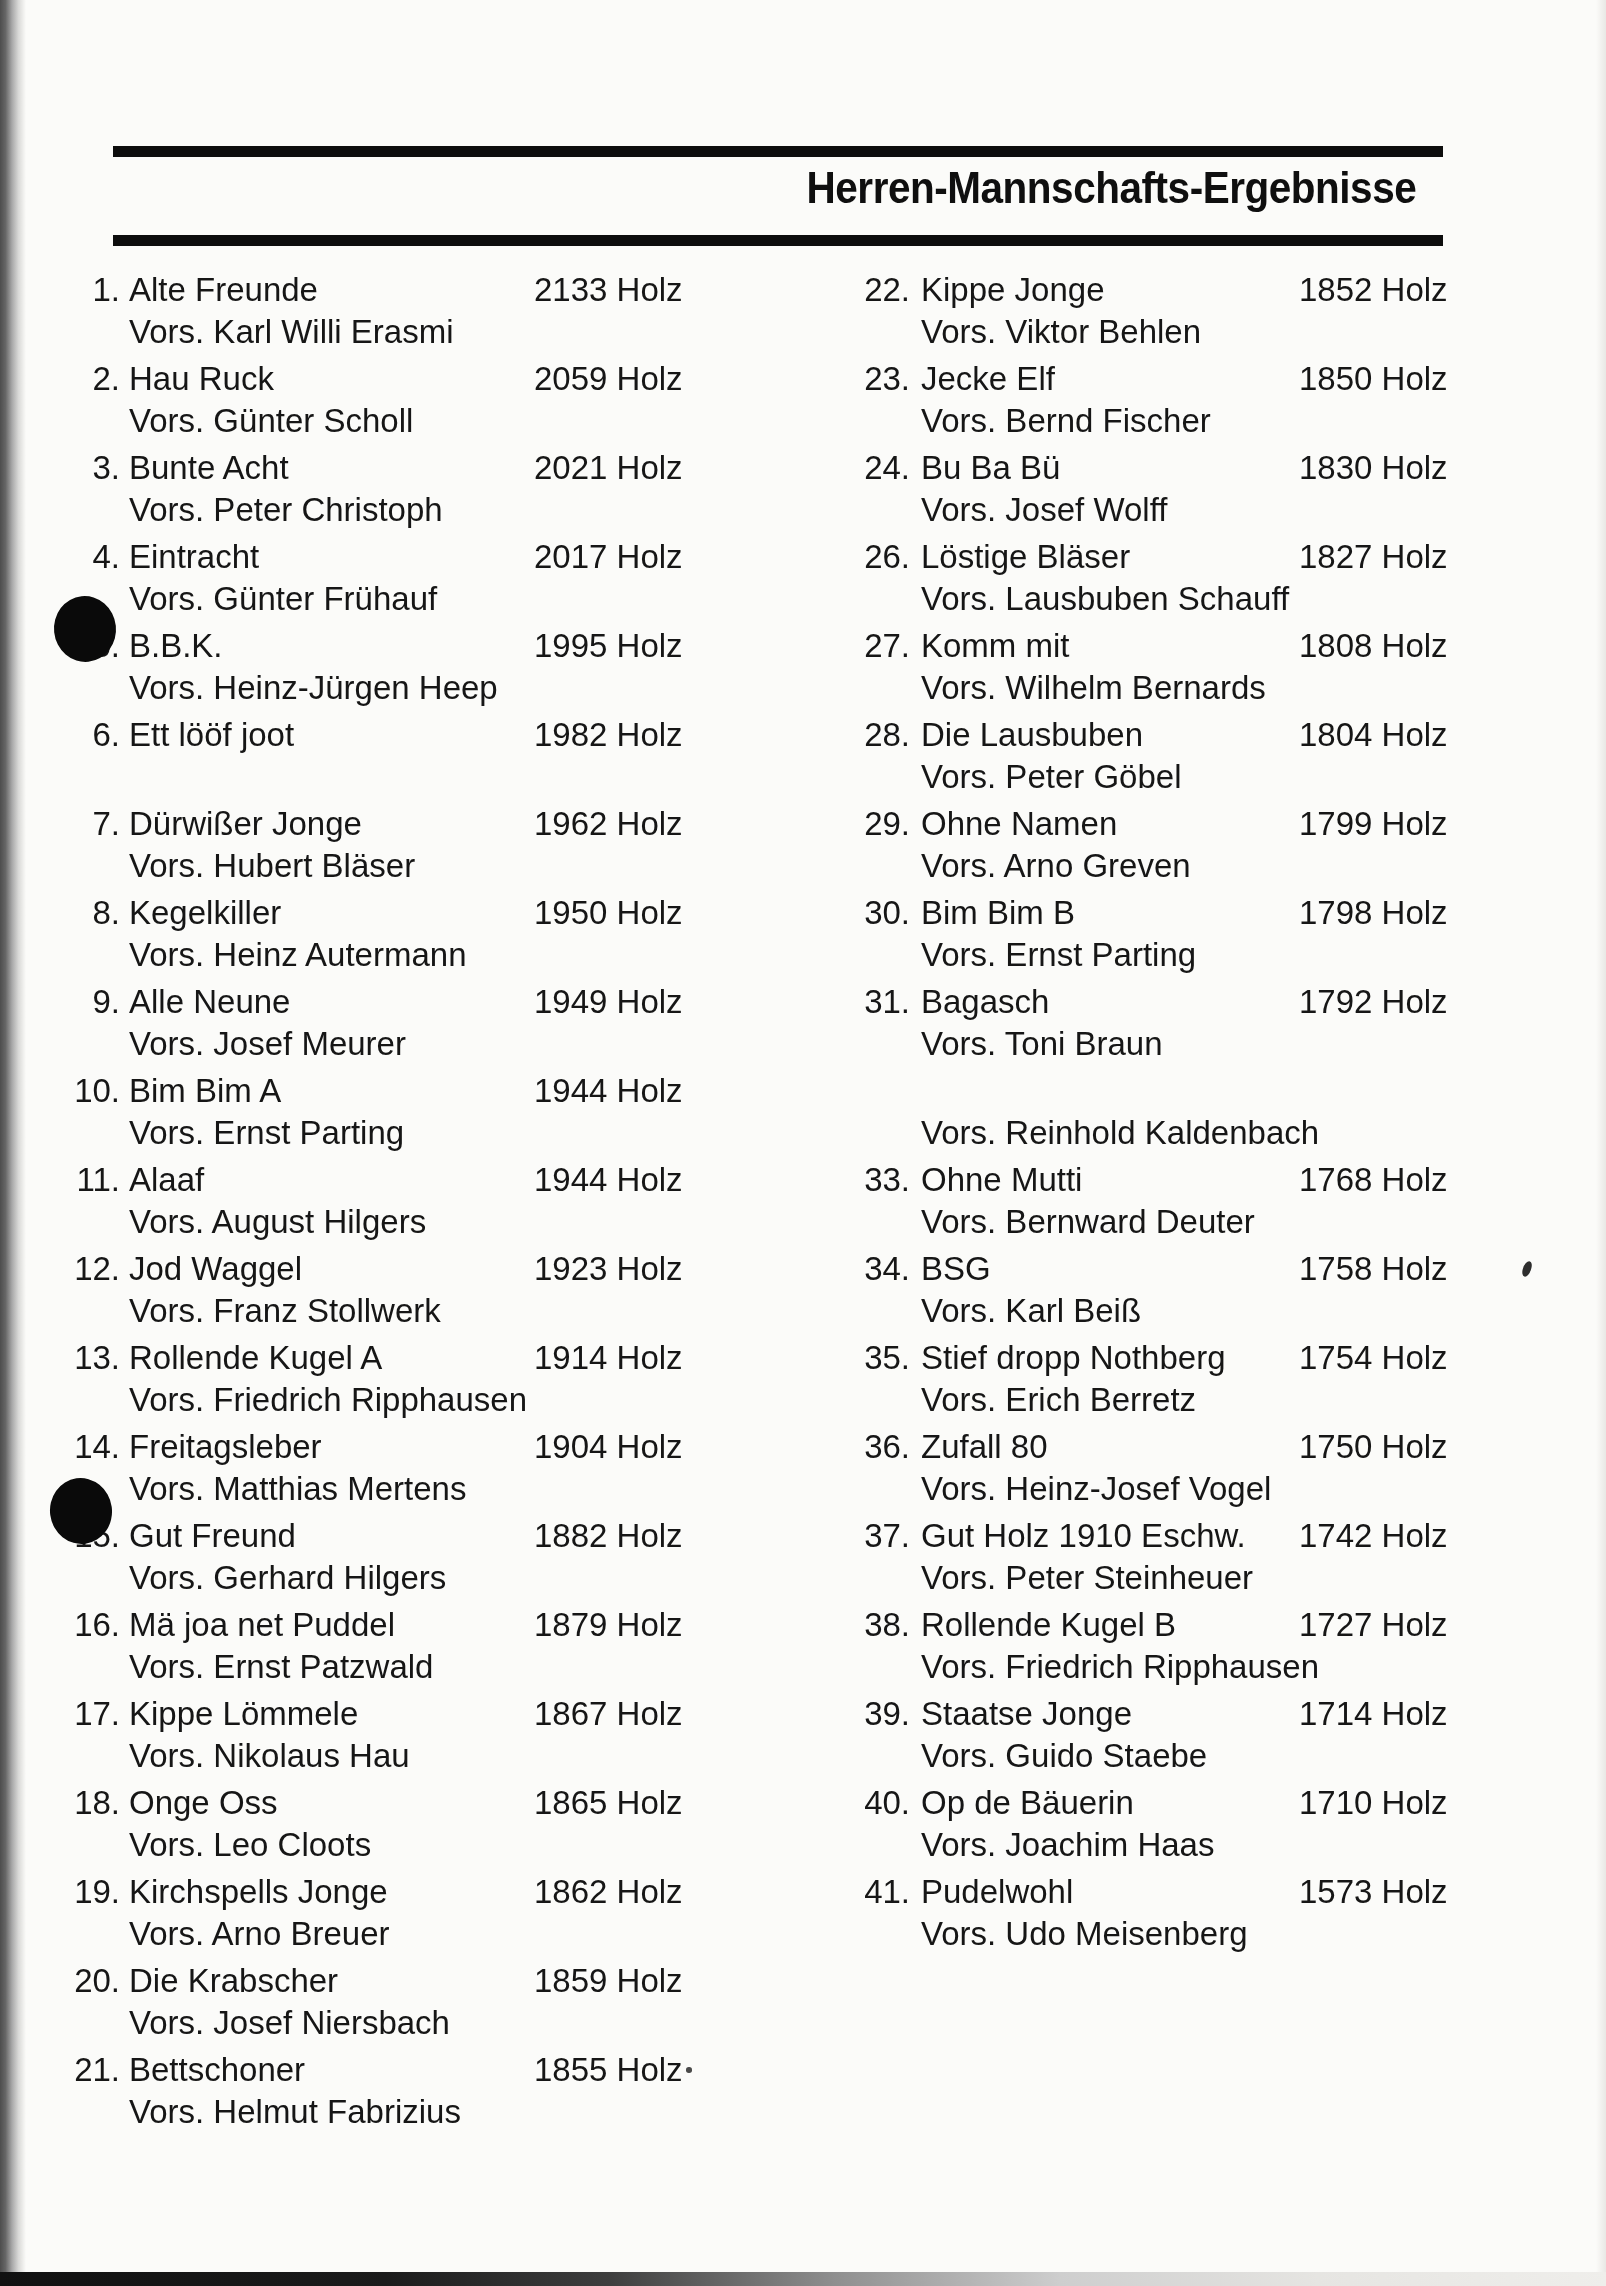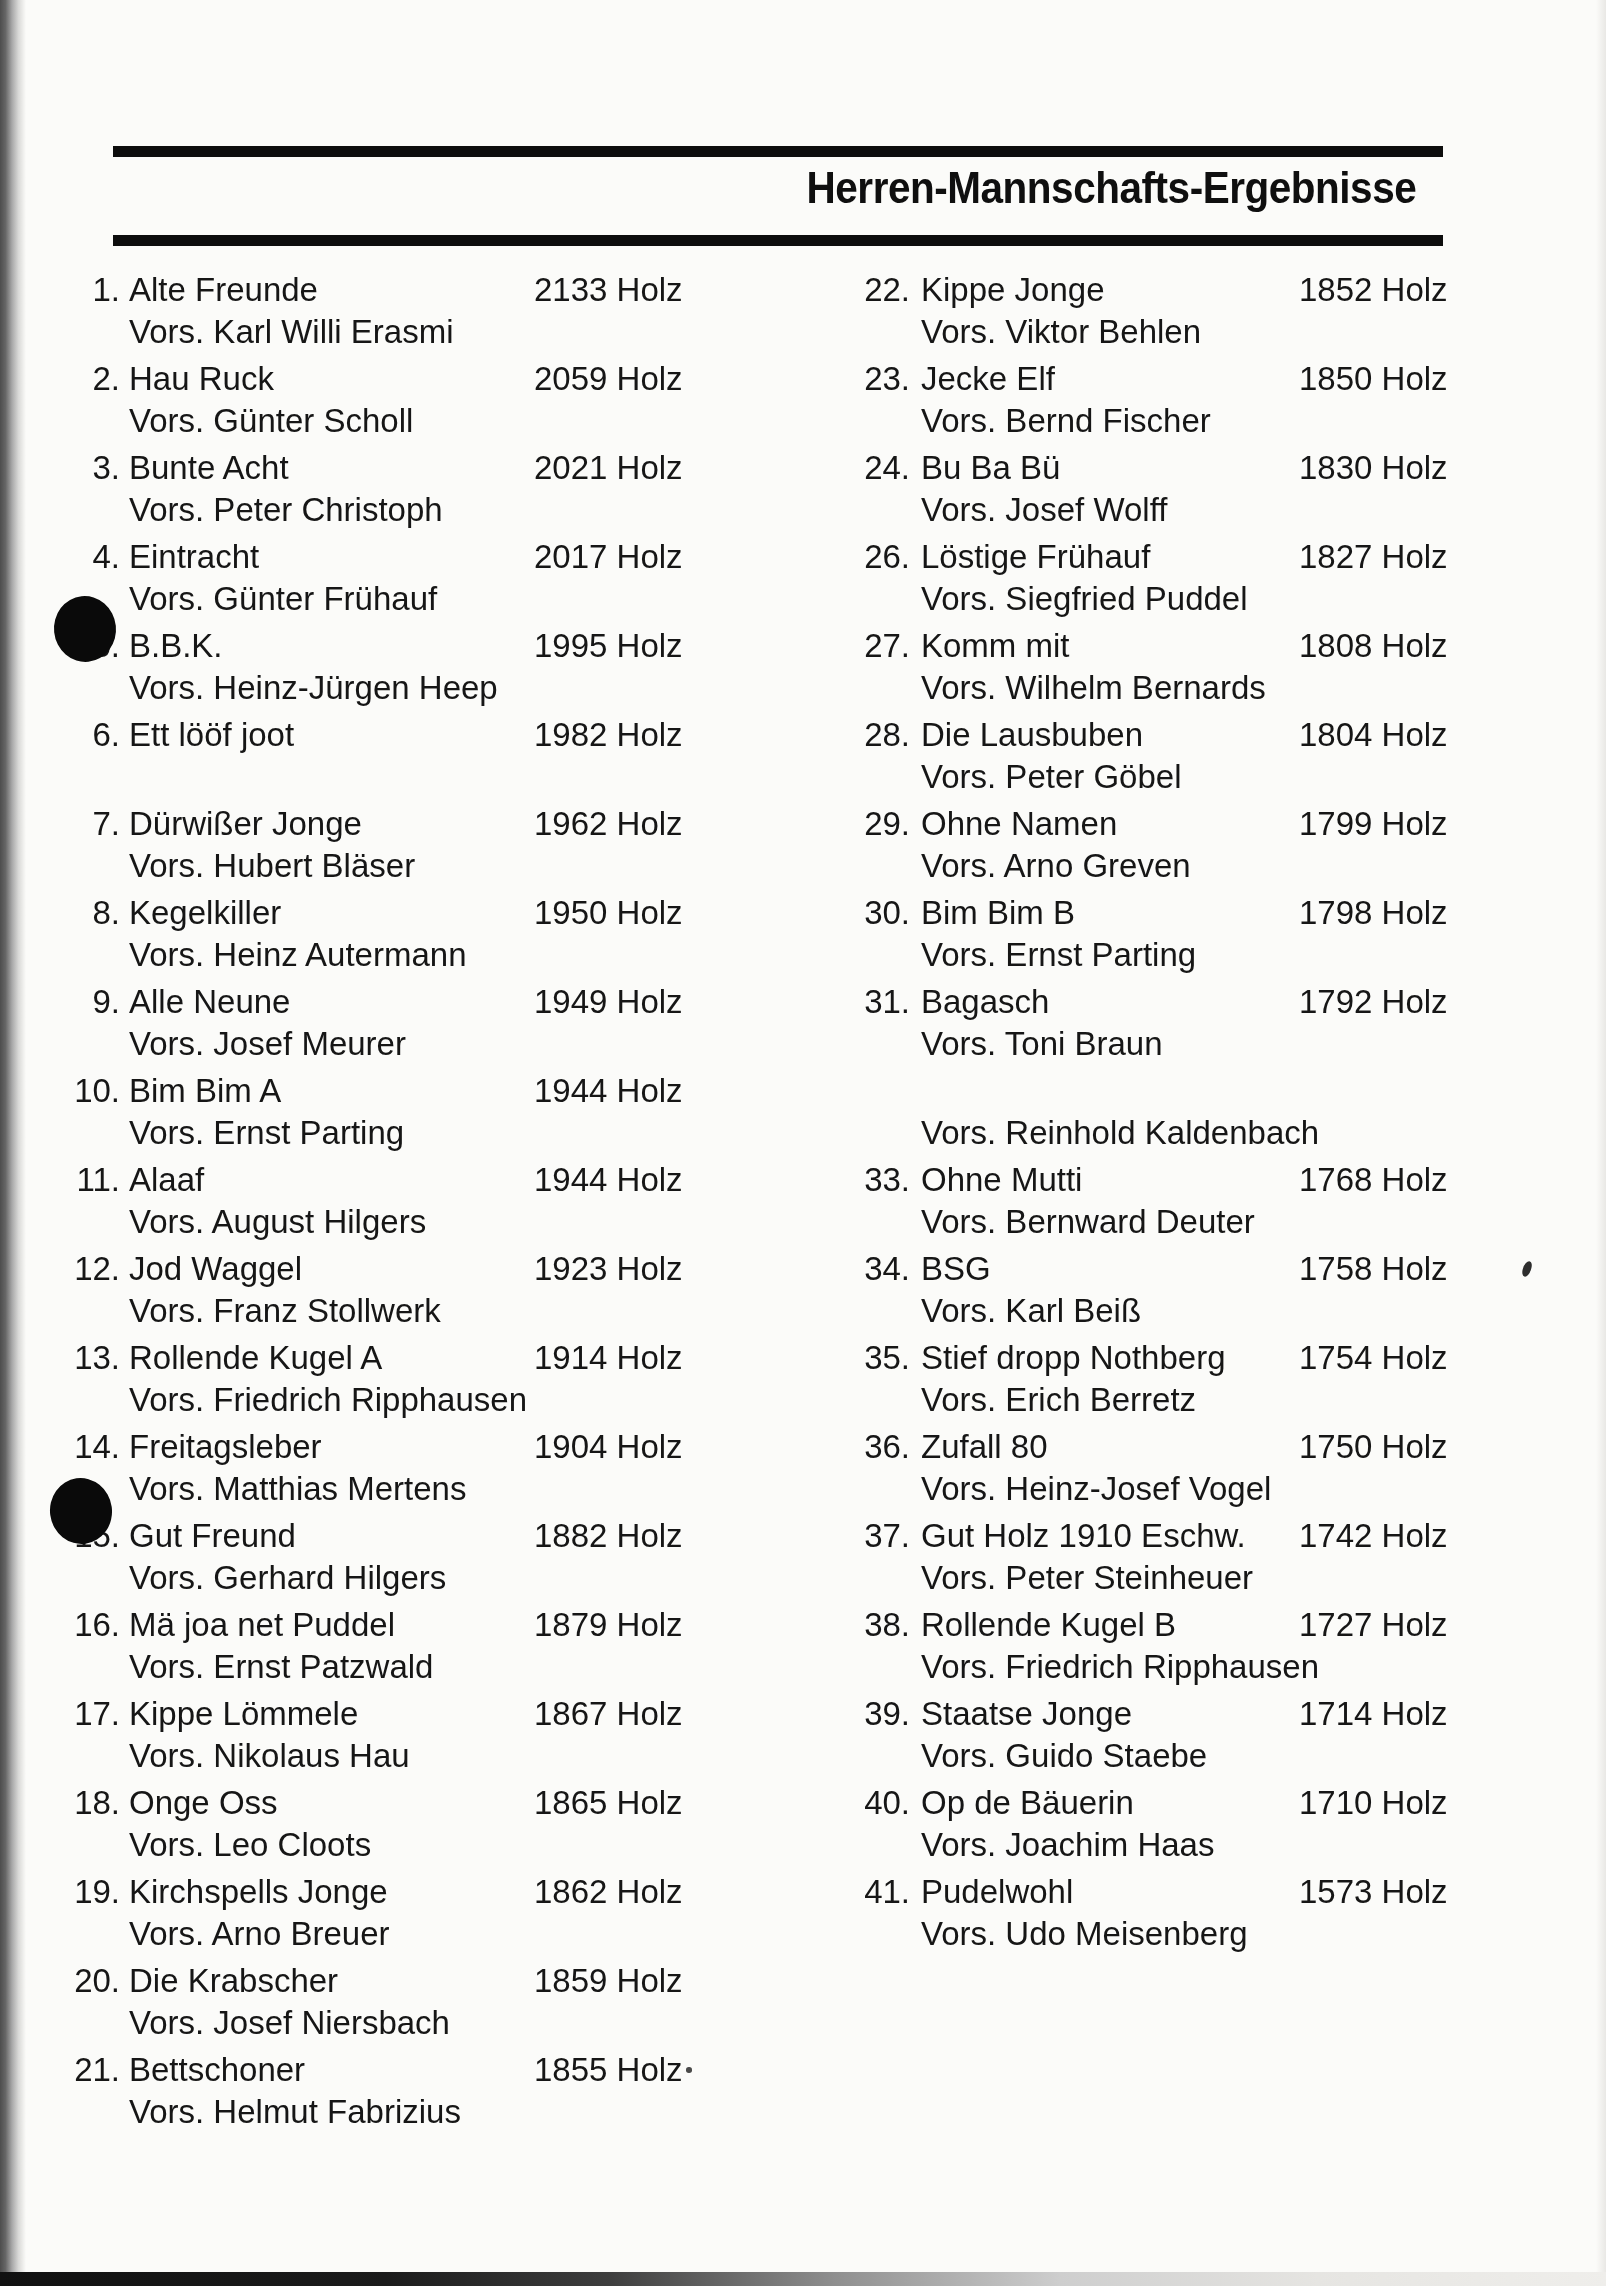--- a/index.html
+++ b/index.html
@@ -257,24 +257,24 @@
         <div class="l1">
           <span class="num">24.</span>
           <span class="team">Bu Ba Bü</span>
           <span class="score">1830 Holz</span>
         </div>
         <div class="l2">Vors. Josef Wolff</div>
       </div>
       <div class="entry">
         <div class="l1">
           <span class="num">26.</span>
-          <span class="team">Löstige Frühauf</span>
+          <span class="team">Löstige Bläser</span>
           <span class="score">1827 Holz</span>
         </div>
-        <div class="l2">Vors. Siegfried Puddel</div>
+        <div class="l2">Vors. Lausbuben Schauff</div>
       </div>
       <div class="entry">
         <div class="l1">
           <span class="num">27.</span>
           <span class="team">Komm mit</span>
           <span class="score">1808 Holz</span>
         </div>
         <div class="l2">Vors. Wilhelm Bernards</div>
       </div>
       <div class="entry">

